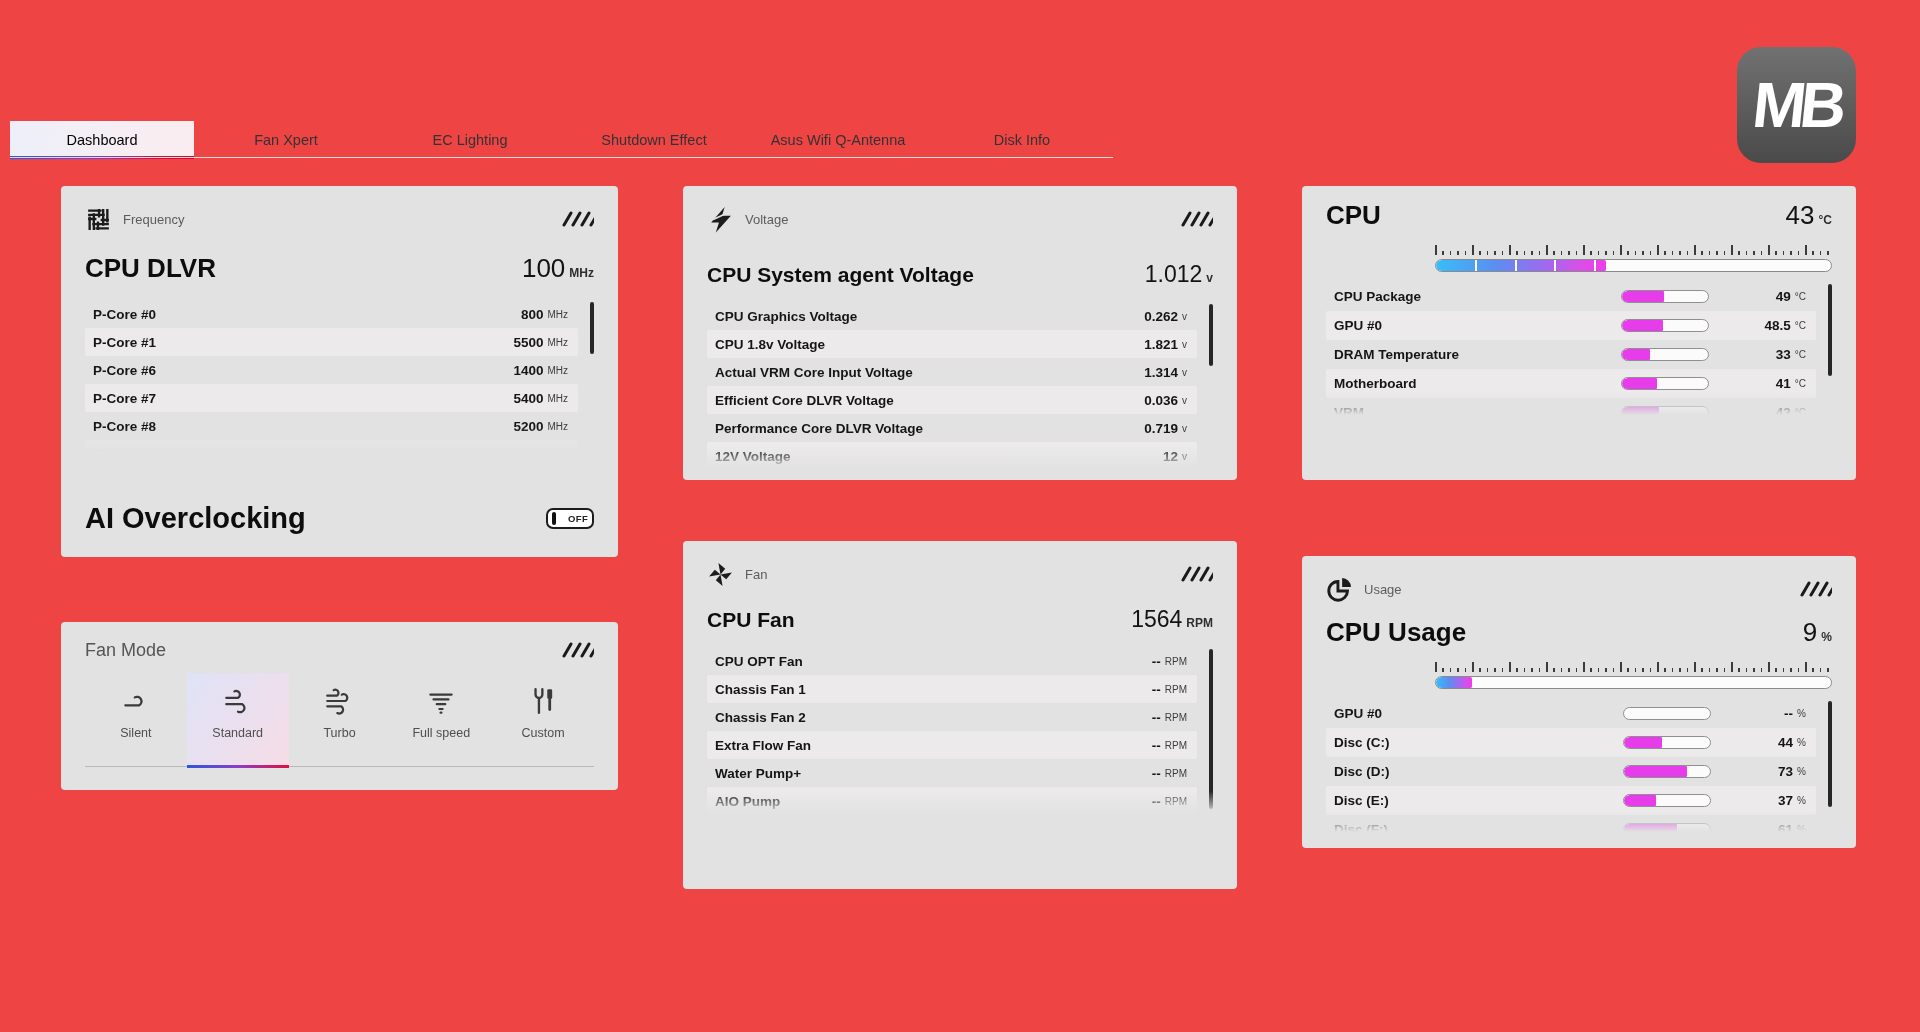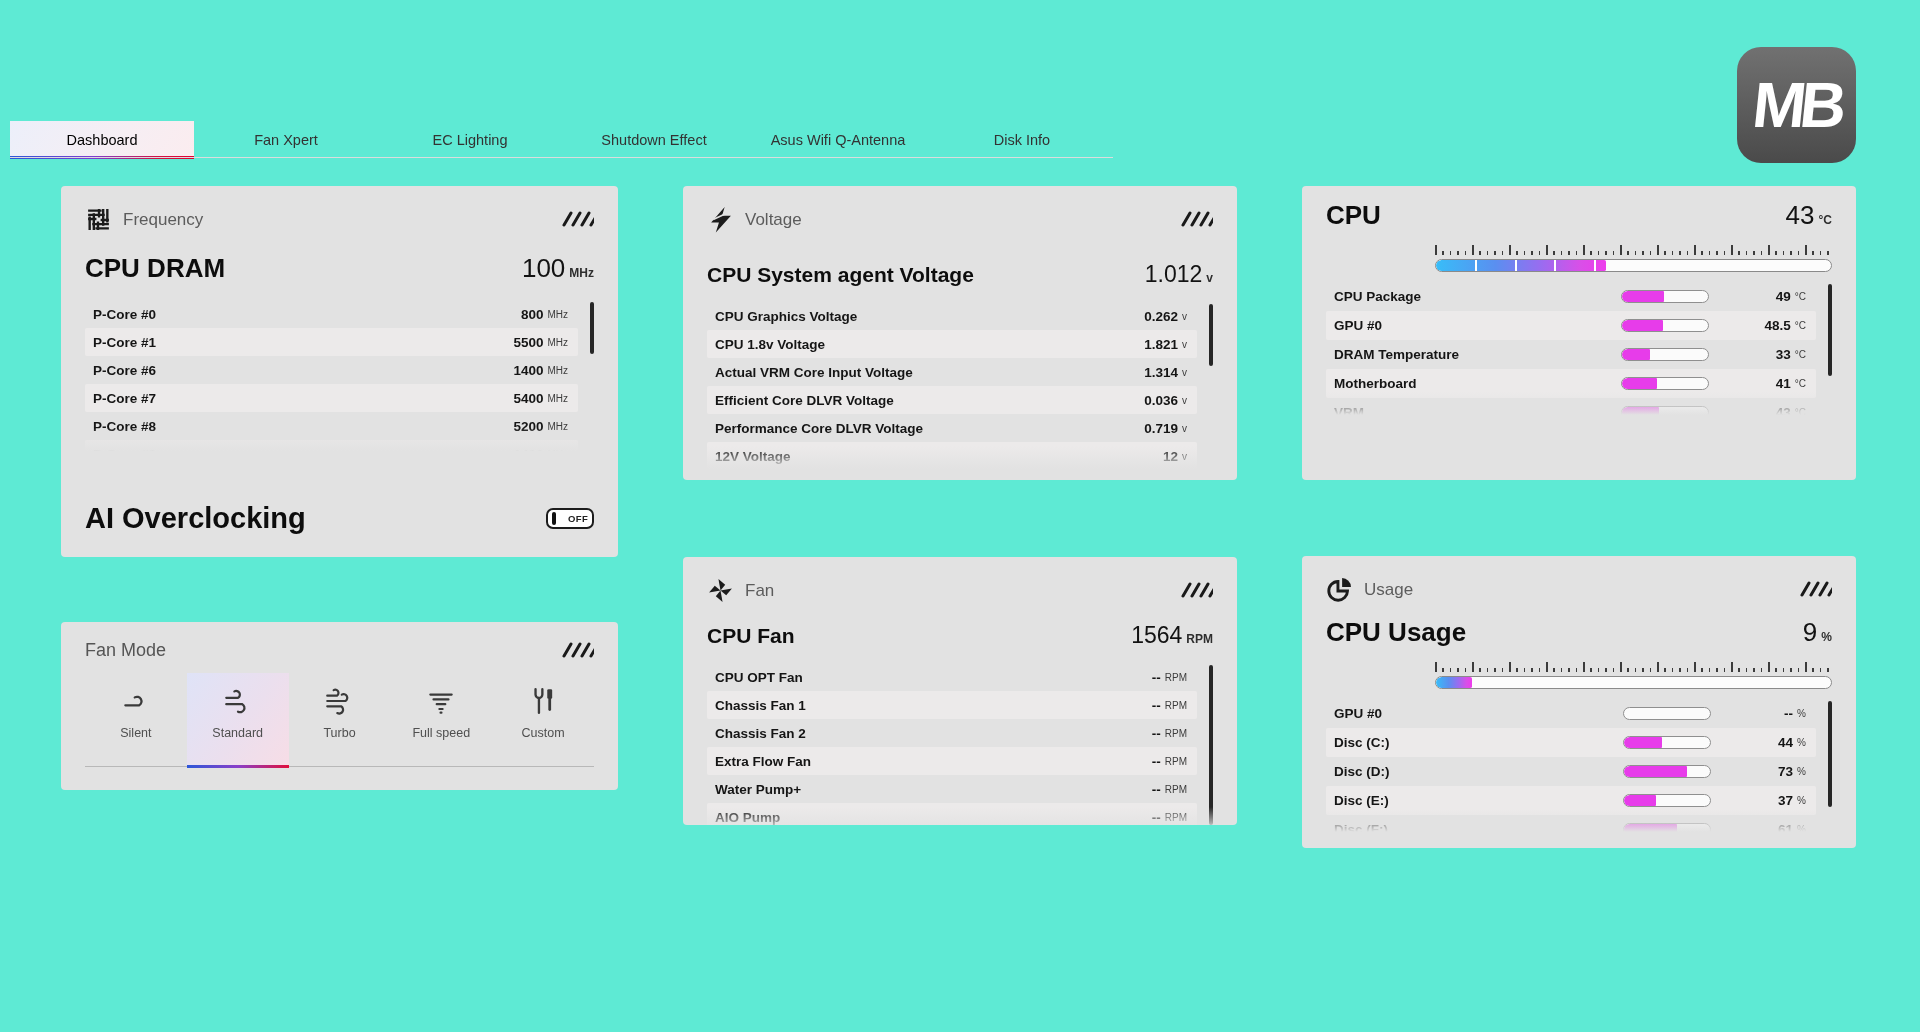--- a/index.html
+++ b/index.html
@@ -1,18 +1,18 @@
 <!DOCTYPE html>
 <html><head>
 <meta charset="utf-8">
 <style>
   * { margin:0; padding:0; box-sizing:border-box; }
   html,body { width:1920px; height:1032px; }
   body { font-family:"Liberation Sans","DejaVu Sans",sans-serif; background:#f7f7f7; overflow:hidden; }
-  .screen { position:relative; width:1920px; height:1032px; background:#5eead4; }
+  .screen { position:relative; width:1920px; height:1032px; background:#ef4444; }
 
   
   .tabbar { position:absolute; left:10px; top:121px; height:37px; display:flex; }
   .tab { width:184px; display:flex; align-items:center; justify-content:center;
          font-size:14.5px; color:#333; position:relative; }
   .tab.active { background:linear-gradient(120deg,#eceffa 0%,#f6eef3 60%,#fbecef 100%); color:#000; font-weight:400; }
   .tab.active::after { content:''; position:absolute; left:0; right:0; bottom:-1px; height:3px;
          background:linear-gradient(90deg,#2d57d8 0%,#7a3fd0 45%,#cf1243 80%,#e00030 100%); }
   .tab-sep { position:absolute; left:10px; top:157px; width:1103px; height:1px; background:#dcdcdc; }
 
@@ -20,27 +20,27 @@
   .logo { position:absolute; left:1737px; top:47px; width:119px; height:116px; border-radius:24px;
           background:linear-gradient(180deg,#717171,#4a4a4a);
           display:flex; align-items:center; justify-content:center; }
   .logo span { color:#fff; font-size:64px; font-weight:800; letter-spacing:-6px; transform:skewX(-6deg); }
 
   
   .card { position:absolute; background:#e2e2e2; border-radius:4px; overflow:hidden; }
   .card-freq   { left:61px;   top:186px; width:557px; height:371px; }
   .card-fm     { left:61px;   top:622px; width:557px; height:168px; }
   .card-volt   { left:683px;  top:186px; width:554px; height:294px; }
-  .card-fan    { left:683px;  top:541px; width:554px; height:268px;margin-top:16px; }
+  .card-fan    { left:683px;  top:541px; width:554px; height:348px; }
   .card-temp   { left:1302px; top:186px; width:554px; height:294px; }
   .card-usage  { left:1302px; top:556px; width:554px; height:292px; }
 
   .card-head { display:flex; align-items:center; padding:20px 24px 0 24px; }
   .head-icon { width:27px; height:27px; flex:0 0 auto; }
-  .head-title { margin-left:11px; font-size:17px; color:#5c5c5c; flex:1; }
+  .head-title { margin-left:11px; font-size:13px; color:#5c5c5c; flex:1; }
   .menu-icon { width:32px; height:17px; }
 
   .main-row { display:flex; align-items:baseline; padding:0 24px; }
   .main-label { font-weight:700; color:#0d0d0d; }
   .big { font-size:26px; }
   .mid { font-size:21px; }
   .spacer { flex:1; }
   .main-value { font-size:26px; color:#121212; font-weight:400; }
   .main-value.vmid { font-size:23px; }
   .main-unit { font-size:12px; color:#2e2e2e; margin-left:4px; font-weight:600; }
@@ -157,21 +157,21 @@
       <svg class="menu-icon" viewBox="0 0 32 17">
         <g stroke="#1a1a1a" stroke-width="3" stroke-linecap="round">
           <line x1="9" y1="2" x2="2" y2="14"></line>
             <line x1="18" y1="2" x2="11" y2="14"></line>
           <line x1="27" y1="2" x2="20" y2="14"></line>
             <line x1="36" y1="2" x2="29" y2="14"></line>
         </g>
       </svg>
     </div>
     <div class="main-row" style="margin-top:20px">
-      <span class="main-label big">CPU DRAM</span>
+      <span class="main-label big">CPU DLVR</span>
       <span class="spacer"></span>
       <span class="main-value">100</span>
       <span class="main-unit">MHz</span>
     </div>
     <div class="list-wrap lw-freq">
       <div class="rows">
   <div class="row">
     <span class="rlabel">P-Core #0</span>
     <span class="spacer"></span>
     <span class="rvalue">800</span>

